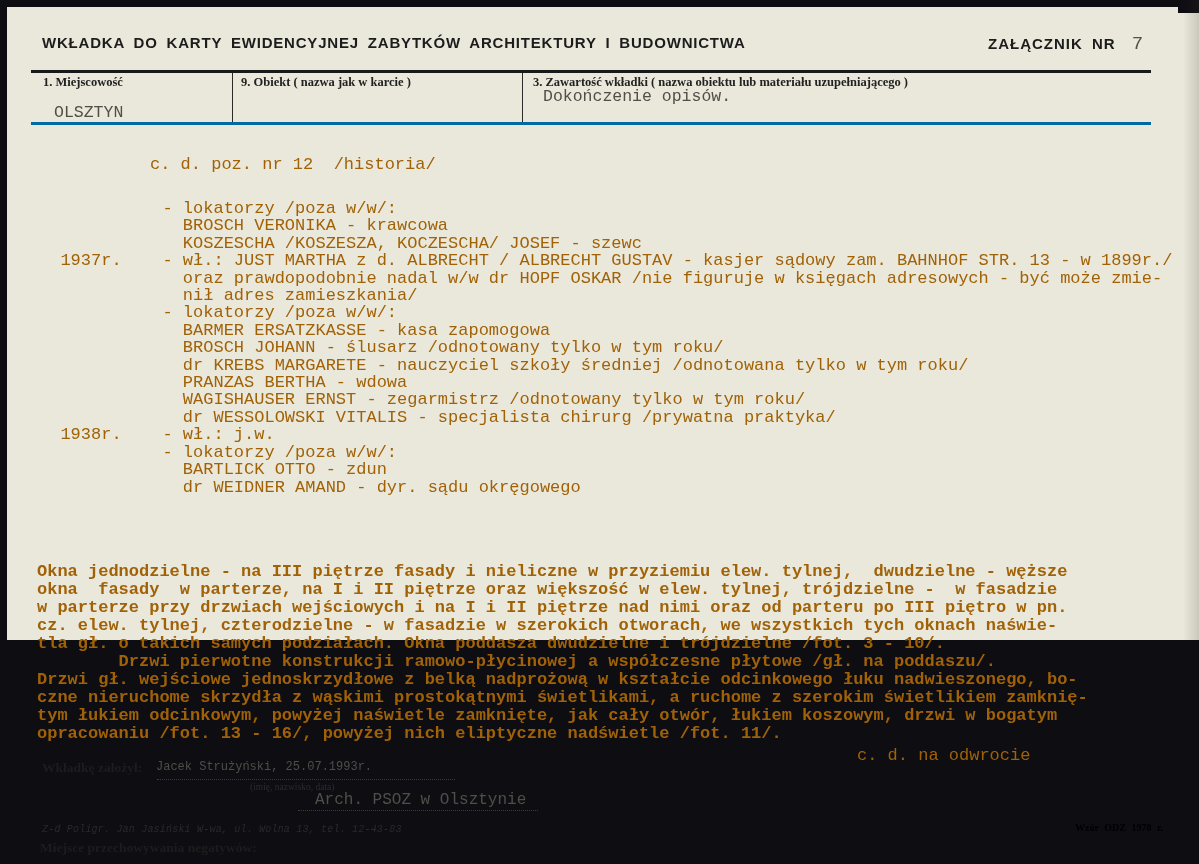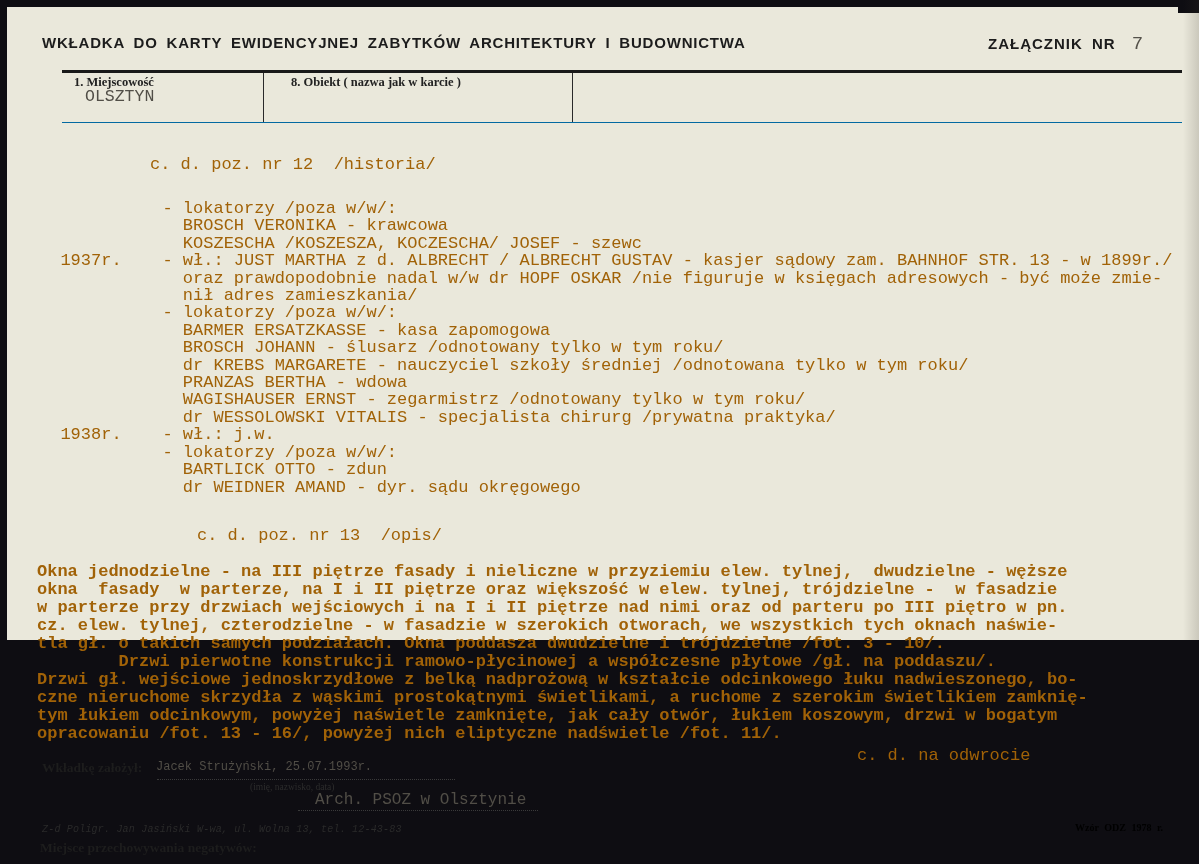--- a/index.html
+++ b/index.html
@@ -28,41 +28,40 @@
   }
   .attachment{
     position:absolute;left:988px;top:33px;display:flex;align-items:baseline;
   }
   .attachment .lab{font-size:15px;font-weight:bold;letter-spacing:1px;word-spacing:4px;color:#1c1c1c;}
   .attachment .num{font-family:"Liberation Mono","DejaVu Sans Mono",monospace;
     font-size:19px;color:#55524b;margin-left:16px;}
 
   
   .info-table{
-    position:absolute;left:62px;top:70px;width:1120px;height:49px;
-    border-top:3px solid #191919;border-bottom:1px solid #0369a1;
+    position:absolute;left:31px;top:70px;width:1120px;height:49px;
+    border-top:3px solid #191919;border-bottom:3px solid #0369a1;
     display:flex;
-    gap:19px;
   }
   .cell{box-sizing:border-box;padding-top:3px;overflow:visible;}
   .cell-1{width:202px;border-right:1px solid #2a2a2a;}
   .cell-2{width:290px;border-right:1px solid #2a2a2a;}
   .cell-3{flex:1;}
   .cell .lab{
     font-family:"Liberation Serif",serif;font-weight:bold;
     font-size:12.5px;line-height:13px;color:#222;white-space:nowrap;
   }
   .cell-1 .lab{padding-left:12px;}
   .cell-2 .lab{padding-left:8px;}
   .cell-3 .lab{padding-left:10px;}
   .cell .val{
     font-family:"Liberation Mono","DejaVu Sans Mono",monospace;
     font-size:16.5px;line-height:16.5px;color:#514e47;white-space:pre;
   }
-  .cell-1 .val{padding-left:23px;}
+  .cell-1 .val{padding-left:23px;margin-top:16px;}
   .cell-2 .val{padding-left:54px;}
   .cell-3 .val{padding-left:20px;}
 
   
   .typed{
     position:absolute;
     font-family:"Liberation Mono","DejaVu Sans Mono",monospace;
     color:#a16207;white-space:pre;margin-top:14px;
   }
   .sec12{left:150px;top:141px;font-size:17px;}
@@ -127,21 +126,25 @@
     <span class="lab">ZAŁĄCZNIK NR</span>
     <span class="num">7</span>
   </div>
 
   <div class="info-table">
     <div class="cell cell-1">
       <div class="lab">1. Miejscowość</div>
       <div class="val">OLSZTYN</div>
     </div>
     <div class="cell cell-2">
-      <div class="lab">8. Obiekt ( nazwa jak w karcie )</div>
+      <div class="lab">9. Obiekt ( nazwa jak w karcie )</div>
+    </div>
+    <div class="cell cell-3">
+      <div class="lab">3. Zawartość wkładki ( nazwa obiektu lub materiału uzupełniającego )</div>
+      <div class="val">Dokończenie opisów.</div>
     </div>
   </div>
 
   <div class="typed sec12">c. d. poz. nr 12  /historia/</div>
 
   <div class="typed history">            - lokatorzy /poza w/w/:
               BROSCH VERONIKA - krawcowa
               KOSZESCHA /KOSZESZA, KOCZESCHA/ JOSEF - szewc
   1937r.    - wł.: JUST MARTHA z d. ALBRECHT / ALBRECHT GUSTAV - kasjer sądowy zam. BAHNHOF STR. 13 - w 1899r./
               oraz prawdopodobnie nadal w/w dr HOPF OSKAR /nie figuruje w księgach adresowych - być może zmie-
@@ -151,21 +154,20 @@
               BROSCH JOHANN - ślusarz /odnotowany tylko w tym roku/
               dr KREBS MARGARETE - nauczyciel szkoły średniej /odnotowana tylko w tym roku/
               PRANZAS BERTHA - wdowa
               WAGISHAUSER ERNST - zegarmistrz /odnotowany tylko w tym roku/
               dr WESSOLOWSKI VITALIS - specjalista chirurg /prywatna praktyka/
   1938r.    - wł.: j.w.
             - lokatorzy /poza w/w/:
               BARTLICK OTTO - zdun
               dr WEIDNER AMAND - dyr. sądu okręgowego</div>
 
-  <div class="typed sec13">c. d. poz. nr 13  /opis/</div>
 
   <div class="typed opis">Okna jednodzielne - na III piętrze fasady i nieliczne w przyziemiu elew. tylnej,  dwudzielne - węższe
 okna  fasady  w parterze, na I i II piętrze oraz większość w elew. tylnej, trójdzielne -  w fasadzie
 w parterze przy drzwiach wejściowych i na I i II piętrze nad nimi oraz od parteru po III piętro w pn.
 cz. elew. tylnej, czterodzielne - w fasadzie w szerokich otworach, we wszystkich tych oknach naświe-
 tla gł. o takich samych podziałach. Okna poddasza dwudzielne i trójdzielne /fot. 3 - 10/.
         Drzwi pierwotne konstrukcji ramowo-płycinowej a współczesne płytowe /gł. na poddaszu/.
 Drzwi gł. wejściowe jednoskrzydłowe z belką nadprożową w kształcie odcinkowego łuku nadwieszonego, bo-
 czne nieruchome skrzydła z wąskimi prostokątnymi świetlikami, a ruchome z szerokim świetlikiem zamknię-
 tym łukiem odcinkowym, powyżej naświetle zamknięte, jak cały otwór, łukiem koszowym, drzwi w bogatym

